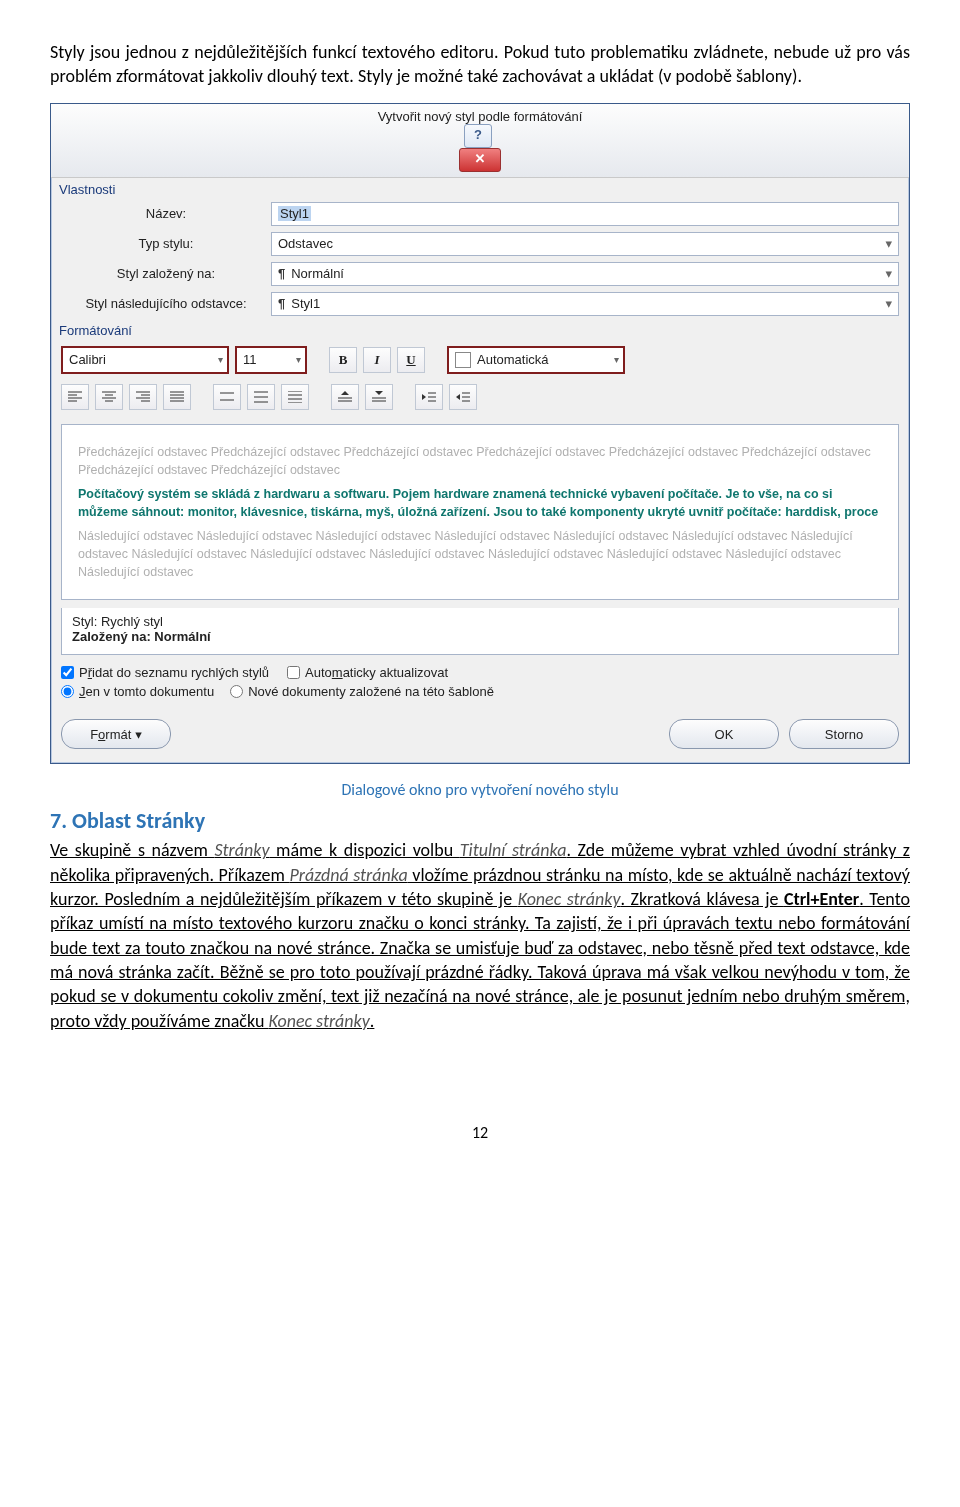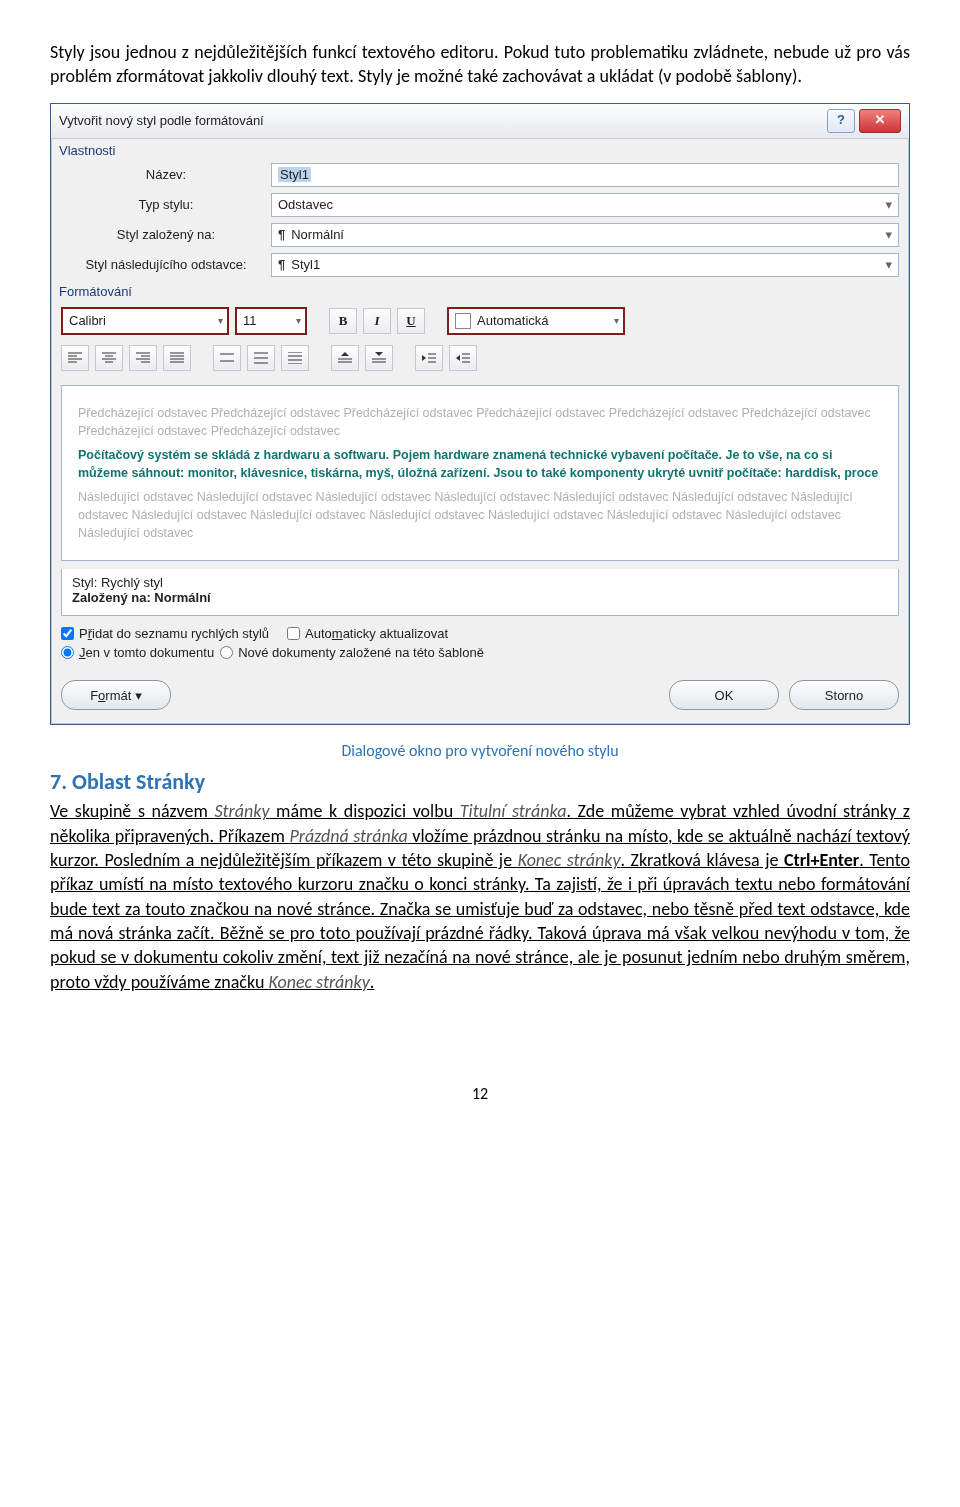--- a/index.html
+++ b/index.html
@@ -24,20 +24,21 @@
     font-family: "Segoe UI", Tahoma, sans-serif;
     font-size: 13px;
     color: #222;
   }
   .titlebar {
     background: linear-gradient(#fdfdfd,#e6e9ee);
     border-bottom: 1px solid #c9c9c9;
     padding: 5px 8px;
     display: flex;
     align-items: center;
+    flex-direction: column;
   }
   .titlebar .title {
     flex: 1;
     font-size: 13px;
   }
   .help-btn {
     width: 26px;
     height: 22px;
     border: 1px solid #8aa0c0;
     border-radius: 3px;
@@ -170,21 +171,21 @@
   }
   .checks {
     padding: 10px 10px 2px;
     display: flex;
     gap: 18px;
     align-items: center;
   }
   .radios {
     padding: 2px 10px 12px;
     display: flex;
-    gap: 6px;
+    gap: 16px;
     align-items: center;
   }
   .chk, .rad {
     display: flex;
     align-items: center;
     gap: 5px;
   }
   .chk input, .rad input { margin:0; }
   .button-row {
     display: flex;

